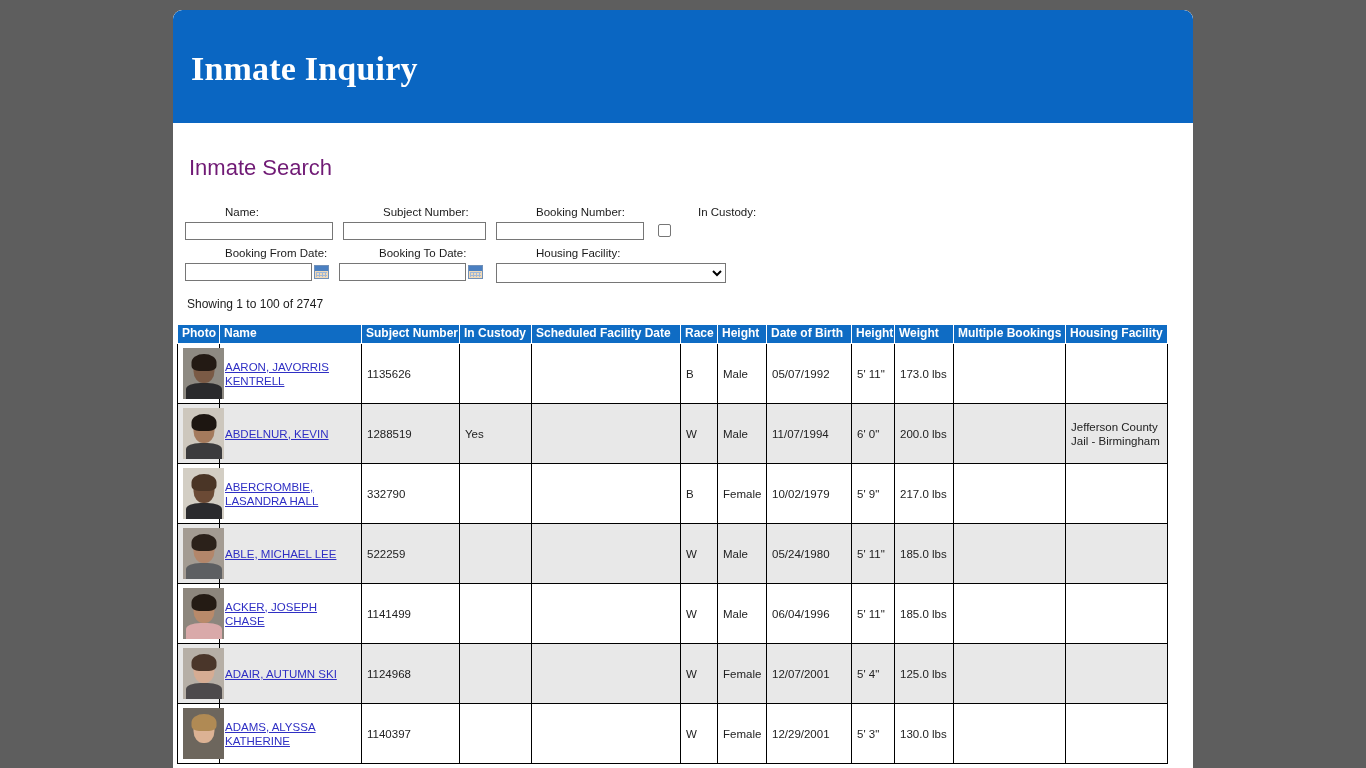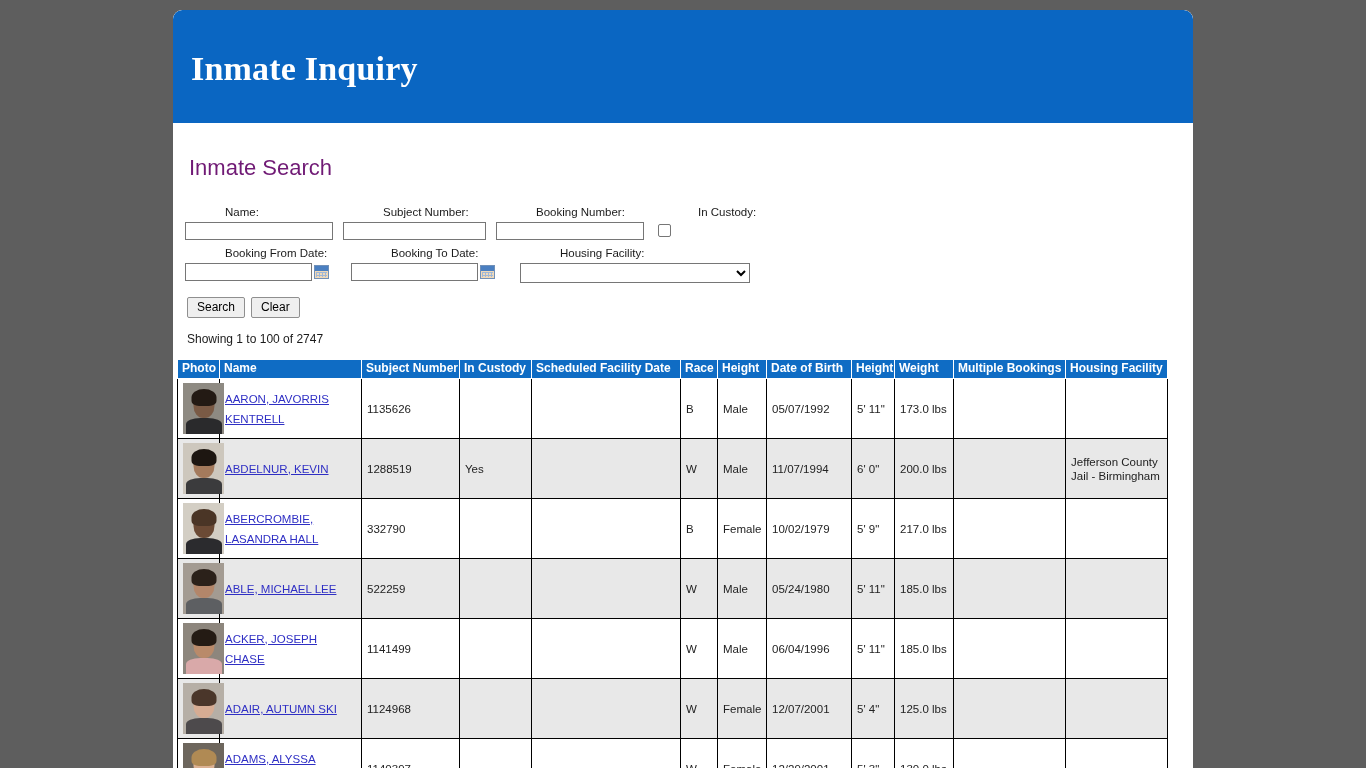--- a/index.html
+++ b/index.html
@@ -64,21 +64,21 @@
   
   #search-form {
     padding: 26px 0 0 12px;
     font-size: 11.5px;
     color: #222;
   }
   .field-row {
     display: flex;
     align-items: flex-start;
   }
-  .field-row.second { margin-top: 6px; gap: 12px; }
+  .field-row.second { margin-top: 6px; }
 
   .field-group { display: flex; flex-direction: column; }
   .field-label {
     font-size: 11.5px;
     color: #1a1a1a;
     line-height: 14px;
     margin-bottom: 3px;
     white-space: nowrap;
     padding-left: 40px;
   }
@@ -243,21 +243,21 @@
     bottom: 0;
     width: 36px;
     height: 16px;
     border-radius: 40% 40% 0 0;
   }
 
   a.name-link {
     color: #2f2fc4;
     text-decoration: underline;
     font-size: 11.5px;
-    line-height: 20px;
+    line-height: 14px;
   }
 
   .col-photo   { width: 42px; }
   .col-name    { width: 142px; }
   .col-subject { width: 98px; }
   .col-custody { width: 72px; }
   .col-release { width: 149px; }
   .col-race    { width: 37px; }
   .col-gender  { width: 49px; }
   .col-dob     { width: 85px; }
@@ -326,24 +326,20 @@
 
         <div class="field-group grp-fac">
           <span class="field-label">Housing Facility:</span>
           <select class="sel">
             <option></option>
           </select>
         </div>
 
       </div>
 
-      <div id="form-buttons">
-        <button class="btn">Search</button>
-        <button class="btn">Clear</button>
-      </div>
 
       <div id="result-count">Showing 1 to 100 of 2747</div>
 
     </div>
 
     <div id="results-wrap">
       <table id="results">
         <colgroup>
           <col class="col-photo">
             <col class="col-name">

